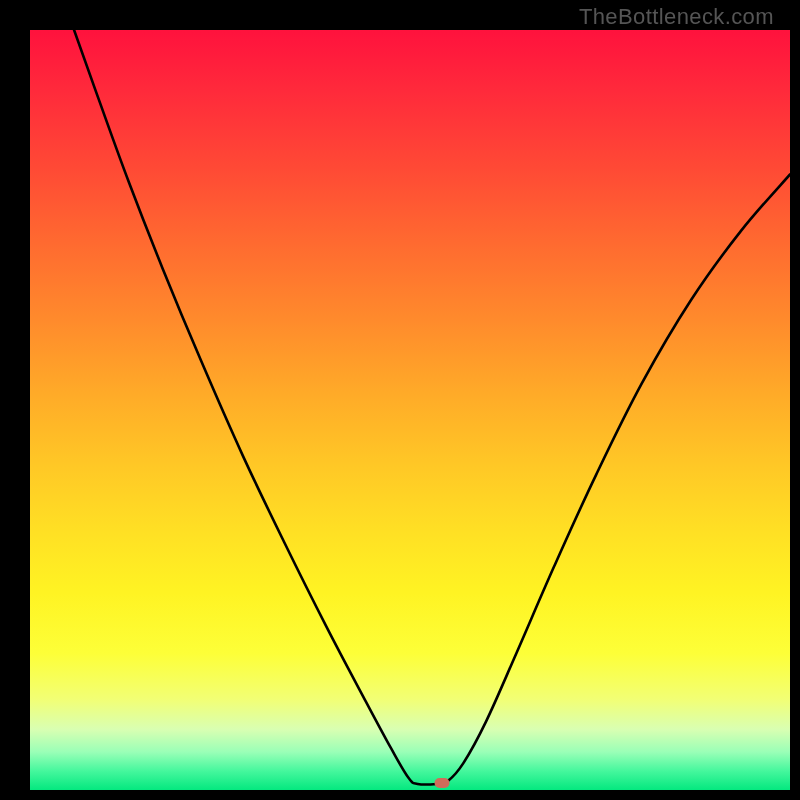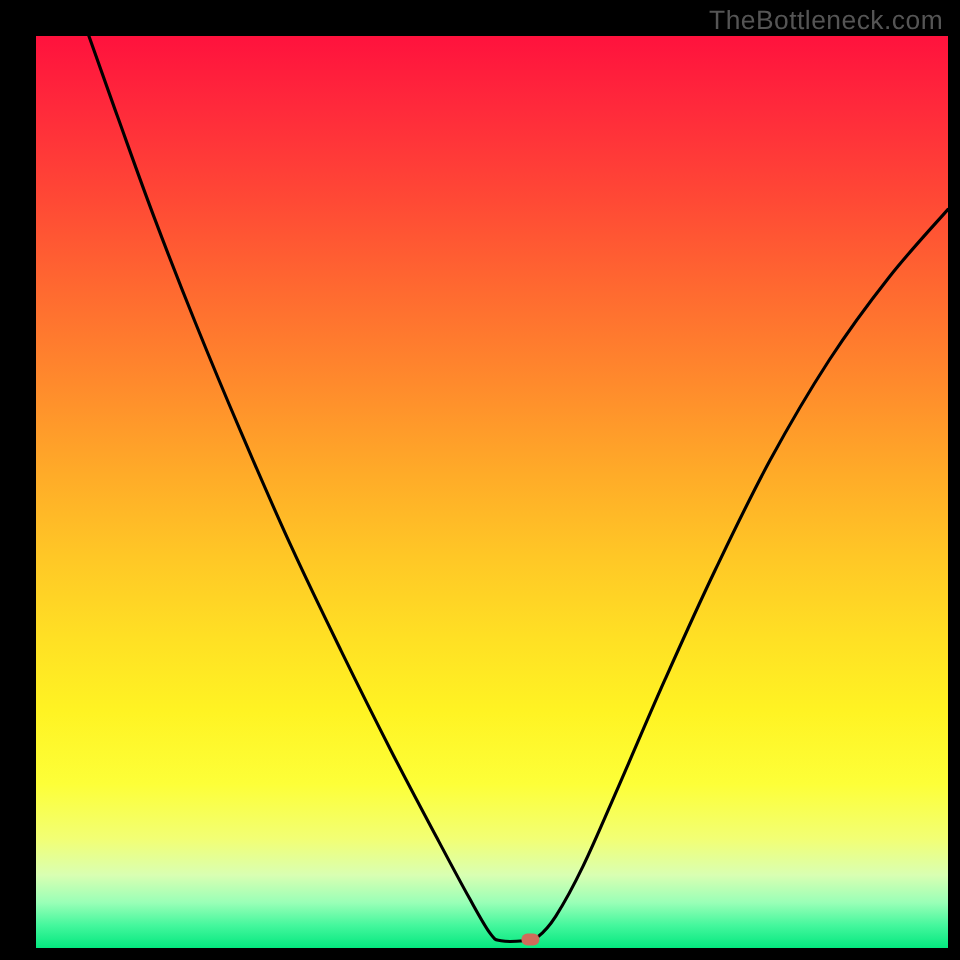--- a/index.html
+++ b/index.html
@@ -13,21 +13,21 @@
   }
   .frame {
     position: relative;
     width: 800px;
     height: 800px;
     background: #000;
   }
   .watermark {
     position: absolute;
     top: 4px;
-    right: 14px;
+    right: 26px;
     color: #555;
     font-size: 22px;
     font-weight: 500;
     letter-spacing: 0.4px;
     z-index: 10;
   }
   .plot-area {
     position: absolute;
     left: 30px;
     top: 30px;

